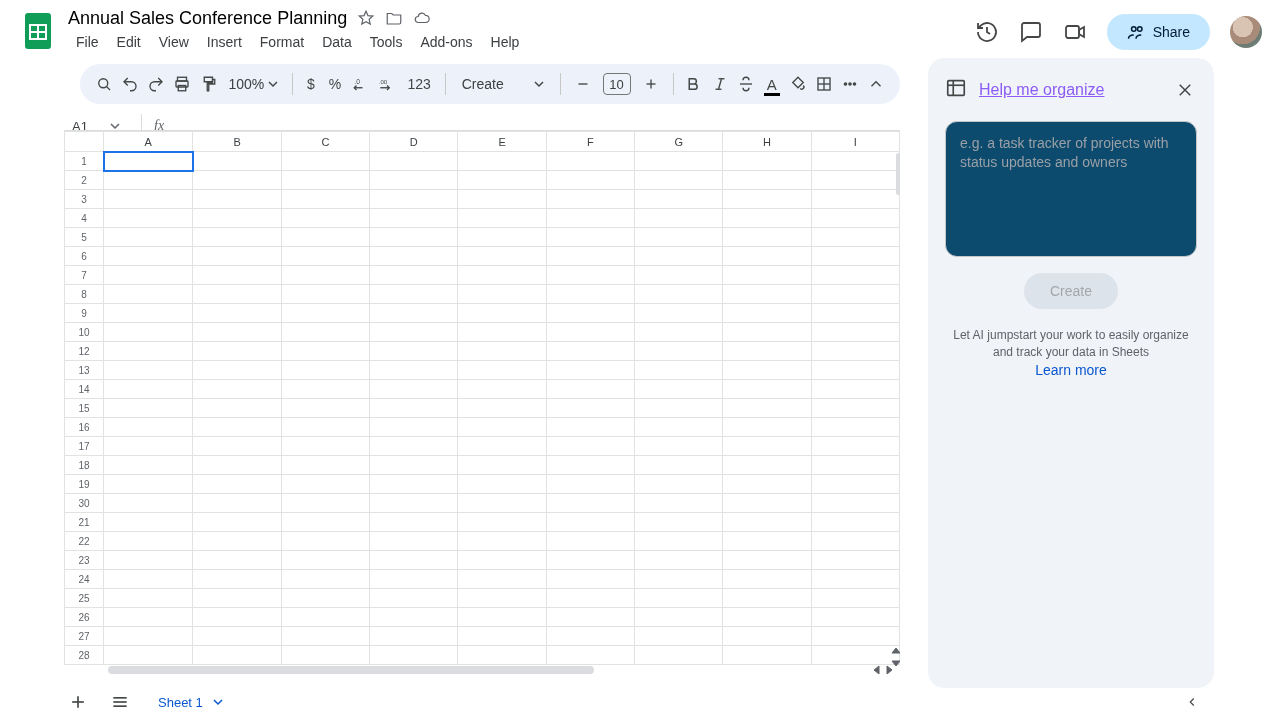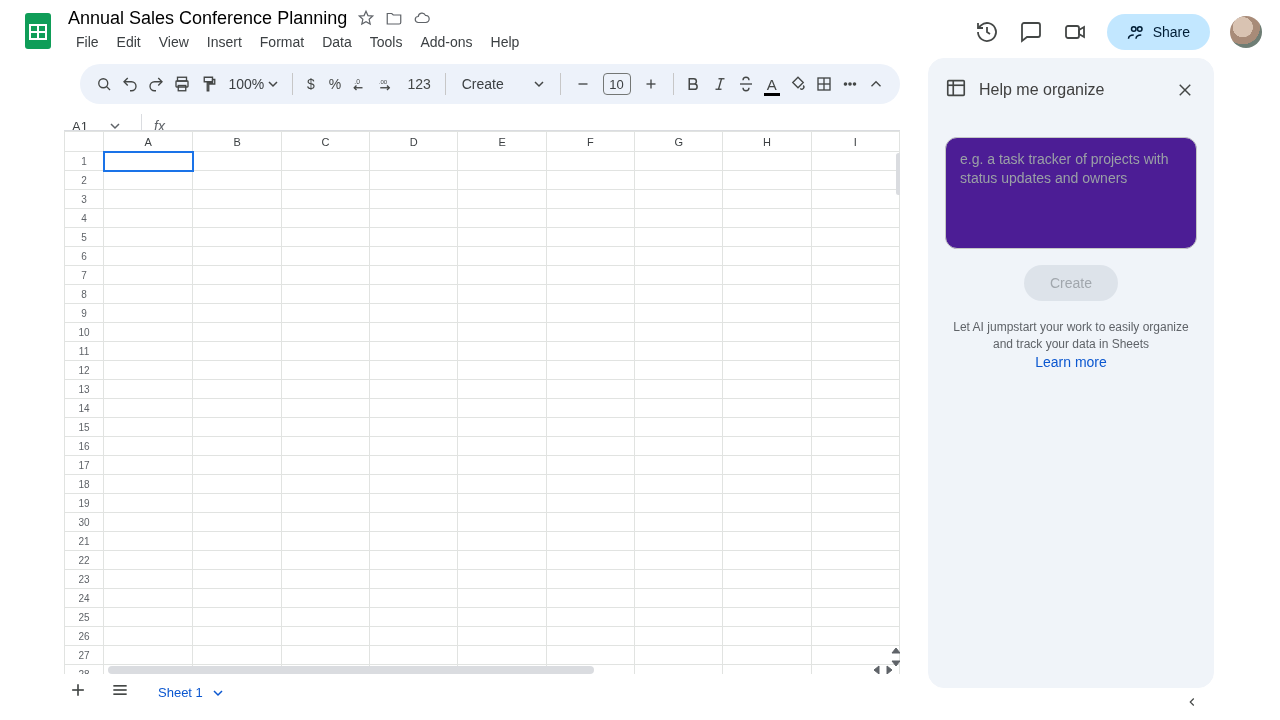--- a/index.html
+++ b/index.html
@@ -41,54 +41,54 @@
   .fsize-val { border:1px solid #747775; border-radius:4px; width:28px; height:22px; display:flex; align-items:center; justify-content:center; font-size:13px;}
   .sep { width:1px; height:22px; background:#c7c7c7; margin:0 6px;}
   .letterA { font-family:Arial; font-weight:400; font-size:15px; position:relative; width:20px; text-align:center;}
   .underline-bar { position:absolute; bottom:-3px; left:2px; right:2px; height:3px;}
   .toolbar-end { margin-left:auto; }
 
   
   .side-panel { position:absolute; top:58px; right:66px; width:286px; background:#f0f4f9; border-radius:16px; padding:18px 16px 20px 16px; height:630px; border:1px solid #f0f4f9;}
   .sp-header { display:flex; align-items:center; gap:12px;}
   .sp-header .sp-icon svg{ width:22px; height:22px; stroke:#444746; fill:none; stroke-width:1.8;}
-  .sp-title { font-size:16px; color:#404040; font-weight:400;}
+  .sp-title { font-size:16px; color:#8b5cf6; font-weight:400;text-decoration:underline;}
   .sp-close { margin-left:auto; width:24px; height:24px; display:flex; align-items:center; justify-content:center; cursor:pointer;}
   .sp-close svg{ width:18px; height:18px; stroke:#444746; stroke-width:2;}
-  .sp-input { margin-top:34px; background:#4c1d95; border:1px solid #c4c7c5; border-radius:12px; height:112px; padding:12px 14px; font-size:14px; color:#9aa0a6; line-height:1.35;}
+  .sp-input { margin-top:18px; background:#0c4a6e; border:1px solid #c4c7c5; border-radius:12px; height:136px; padding:12px 14px; font-size:14px; color:#9aa0a6; line-height:1.35;}
   .sp-create { margin:16px auto 0 auto; display:block; background:#dde3ea; color:#a1a7ad; border:none; border-radius:22px; padding:10px 26px; font-size:14px; cursor:default;}
   .sp-desc { margin-top:18px; font-size:12px; color:#5f6368; text-align:center; line-height:1.45; padding:0 6px;}
   .sp-learn { text-align:center; font-size:14px; color:#0b57d0; cursor:pointer;}
 
   
   .fx-row { display:flex; align-items:center; height:28px; margin-top:8px; padding-left:64px;}
   .namebox { width:78px; height:24px; border-right:1px solid #dadce0; display:flex; align-items:center; padding:0 8px; font-size:13px; color:#3c4043; gap:22px;}
   .namebox svg{ width:10px; height:10px;}
-  .fx { margin-left:12px; font-size:14px; color:#5f6368; font-style:italic; font-family: Liberation Sans, sans-serif;}
+  .fx { margin-left:12px; font-size:14px; color:#5f6368; font-style:italic; font-family: Liberation Serif, serif;}
 
   
   .sheet-area { position:absolute; left:64px; top:130px; width:836px; height:544px; border-top:1px solid #dadce0; overflow:hidden;}
   table.grid { border-collapse:collapse; table-layout:fixed; }
   table.grid th, table.grid td { border:1px solid #e1e3e1; font-size:11px; color:#3c4043; background:#fff;}
   table.grid thead th { background:#fff; font-weight:400; text-align:center; height:20px;}
   table.grid thead th.corner { background:#fff; width:40px;}
   table.grid tbody th { background:#fff; font-weight:400; text-align:center; width:40px; height:19px; font-size:10px; color:#5f6368;}
   .colA { width:92px;} .colN{ width:91px;}
   thead th.sel { background:#d3e3fd; }
   tbody th.rsel { background:#d3e3fd;}
   td.sel-cell { outline:2px solid #1a73e8; outline-offset:-1px; background:#fff;}
   .vscroll-hint { position:absolute; right:-1px; top:22px; width:5px; height:42px; background:#dadce0; border-radius:3px;}
   .hscroll { position:absolute; left:44px; bottom:0; height:8px; width:486px; background:#dadce0; border-radius:4px;}
   .hscroll-arrows { position:absolute; right:6px; bottom:-1px; display:flex; gap:2px;}
   .hscroll-arrows svg{ width:10px; height:10px; stroke:#5f6368; fill:#5f6368;}
   .vscroll-arrows { position:absolute; right:-1px; bottom:6px; display:flex; flex-direction:column; gap:2px;}
   .vscroll-arrows svg{ width:10px; height:10px; stroke:#5f6368; fill:#5f6368;}
 
   
-  .sheet-tabs { position:absolute; left:64px; bottom:16px; height:36px; display:flex; align-items:flex-end; gap:14px;}
+  .sheet-tabs { position:absolute; left:64px; bottom:0; height:36px; display:flex; align-items:center; gap:14px;}
   .tab-btn { width:28px; height:28px; display:flex; align-items:center; justify-content:center; cursor:pointer;}
   .tab-btn svg{ width:20px; height:20px; stroke:#444746; fill:none; stroke-width:2;}
   .tab { display:flex; align-items:center; gap:10px; padding:4px 10px; font-size:13px; color:#3c4043; font-weight:500; cursor:pointer;}
   .tab.active { color:#0b57d0;}
   .tab svg{ width:10px; height:10px;}
 
   .bottom-right-caret { position:absolute; right:78px; bottom:8px; width:20px; height:20px; display:flex; align-items:center; justify-content:center; cursor:pointer;}
   .bottom-right-caret svg{ width:14px; height:14px; stroke:#444746; stroke-width:2; fill:none;}
 </style>
 </head>
@@ -440,32 +440,20 @@
           <td class="colN "></td>
           <td class="colN "></td>
           <td class="colN "></td>
           <td class="colN "></td>
           <td class="colN "></td>
           <td class="colN "></td>
           <td class="colN "></td>
           <td class="colN "></td>
         </tr>
         <tr>
-          <th class="">11</th>
-          <td class="colA "></td>
-          <td class="colN "></td>
-          <td class="colN "></td>
-          <td class="colN "></td>
-          <td class="colN "></td>
-          <td class="colN "></td>
-          <td class="colN "></td>
-          <td class="colN "></td>
-          <td class="colN "></td>
-        </tr>
-        <tr>
           <th class="">12</th>
           <td class="colA "></td>
           <td class="colN "></td>
           <td class="colN "></td>
           <td class="colN "></td>
           <td class="colN "></td>
           <td class="colN "></td>
           <td class="colN "></td>
           <td class="colN "></td>
           <td class="colN "></td>

